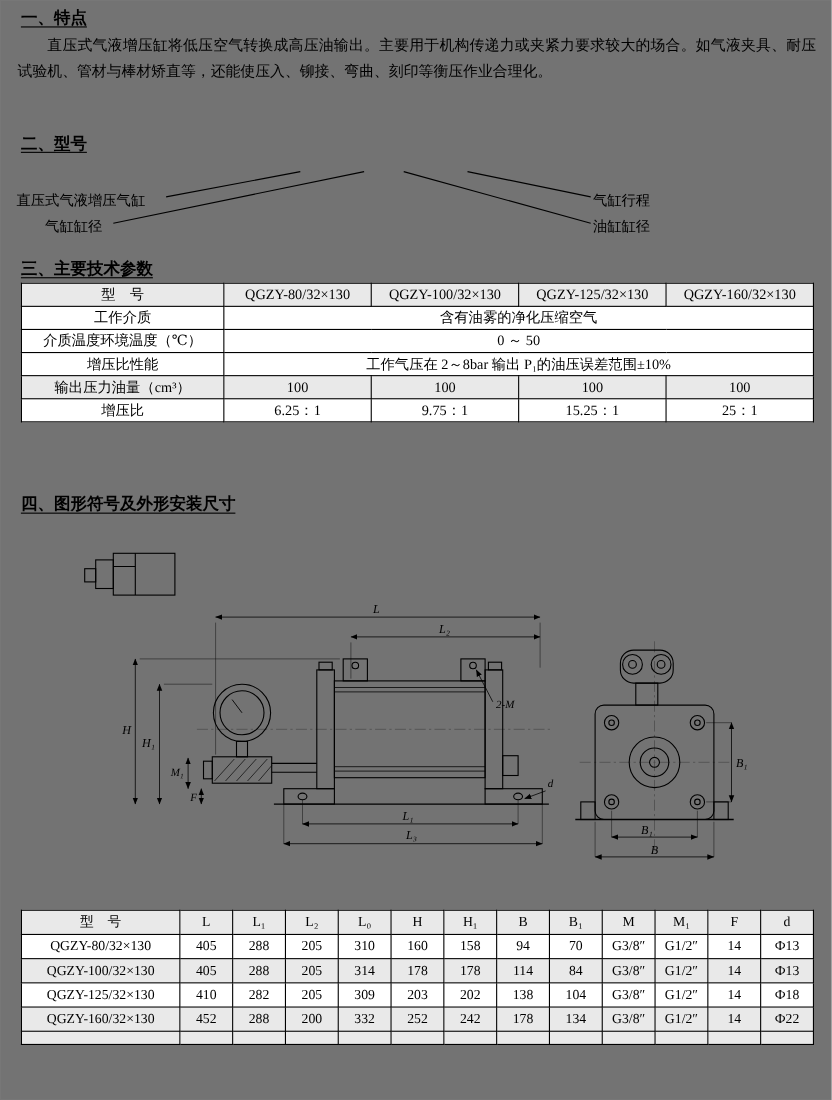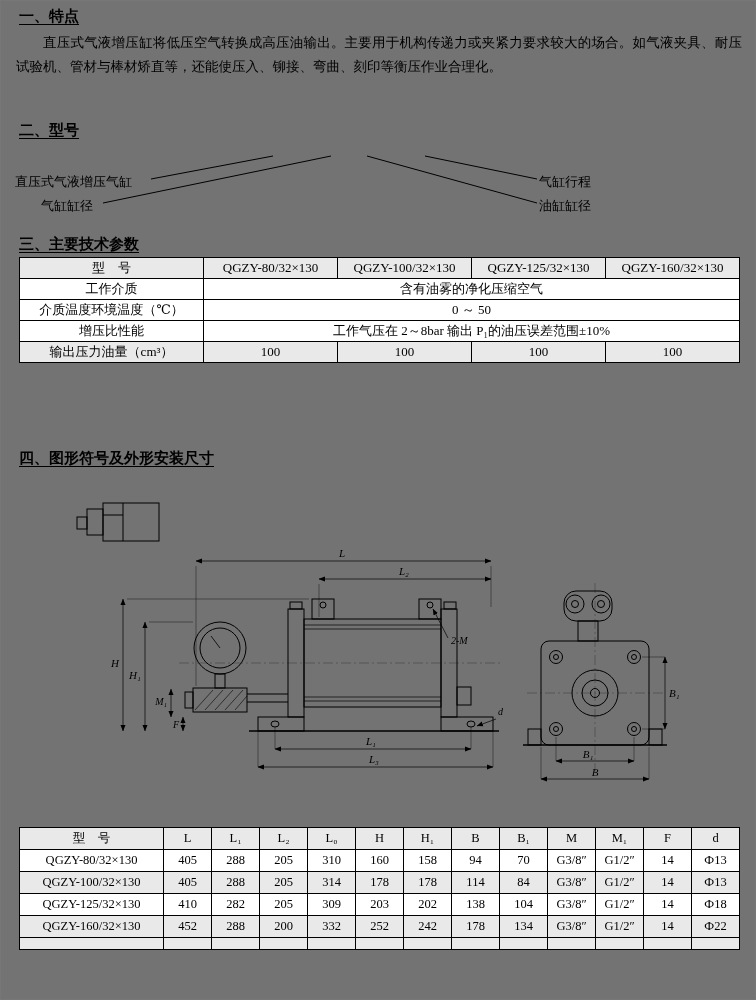--- a/index.html
+++ b/index.html
@@ -8,21 +8,21 @@
     position:relative; width:756px; height:1000px; margin:0 auto;
     background:#737373; border:1px solid #777; overflow:hidden;
     font-family:"Liberation Serif","DejaVu Serif",serif; color:#000;
   }
   .sec-title {
     position:absolute; font-family:"Liberation Sans","DejaVu Sans",sans-serif;
     font-weight:bold; font-size:15px; text-decoration:underline; text-underline-offset:3px;
   }
   .para {
     position:absolute; font-size:13.5px; line-height:1.8;
-    text-align:justify; text-indent:2em;
+    text-align:justify; text-indent:2em;font-family:Liberation Mono, monospace;
   }
   table { border-collapse:collapse; table-layout:fixed; position:absolute; background:#fff;padding-left:32px; }
   td {
     border:1px solid #000; text-align:center; vertical-align:middle;
     font-size:13px; padding:1px 2px; overflow:hidden; white-space:nowrap; height:21px;
   }
   .g { background:#e9e9e9; }
   .dim-table td { font-size:12.5px; height:22px; }
   .dim-table .partial td { height:12px; border-bottom:1px solid #000; }
   .model-code {
@@ -99,20 +99,27 @@
     <tr>
       <td>增压比性能</td>
       <td colspan="4">工作气压在 2～8bar 输出 P₁的油压误差范围±10%</td>
     </tr>
     <tr class="g">
       <td>输出压力油量（cm³）</td>
       <td>100</td>
       <td>100</td>
       <td>100</td>
       <td>100</td>
+    </tr>
+    <tr>
+      <td>增压比</td>
+      <td>6.25：1</td>
+      <td>9.75：1</td>
+      <td>15.25：1</td>
+      <td>25：1</td>
     </tr>
   </tbody>
     </table>
 
   <div class="sec-title" style="left:18px; top:448px;">四、图形符号及外形安装尺寸</div>
 
   <svg class="abs-svg" style="top:480px;" width="756" height="330" viewBox="0 0 756 330">
     <defs>
       <marker id="ar" viewBox="0 0 10 10" refX="9.5" refY="5" markerWidth="9" markerHeight="9" orient="auto-start-reverse">
         <path d="M0,1 L10,5 L0,9 z" fill="#000"></path>

